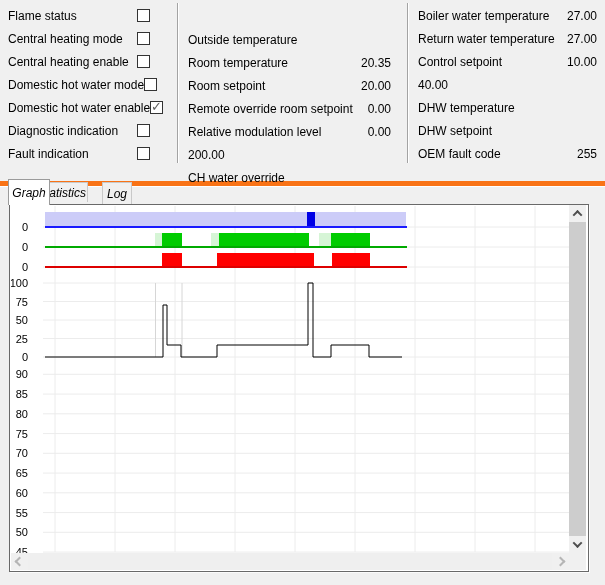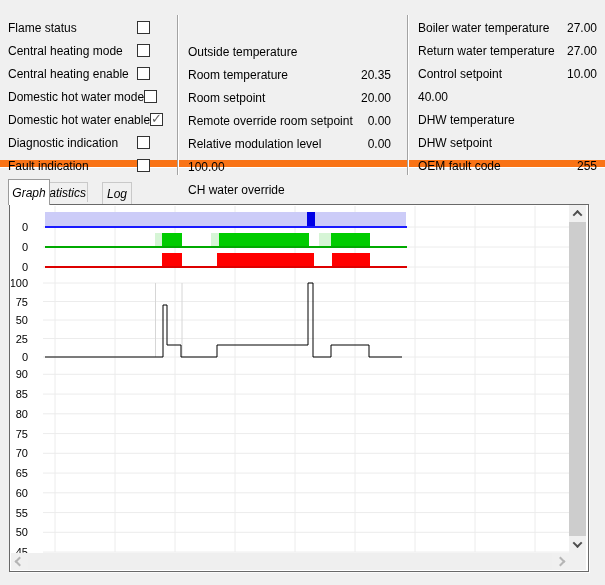--- a/index.html
+++ b/index.html
@@ -3,22 +3,22 @@
 <meta charset="utf-8">
 <style>
   * { margin:0; padding:0; box-sizing:border-box; }
   html,body { background:#f0f0f0; }
   .window {
     position:relative; width:605px; height:585px; background:#f0f0f0;
     font-family:"Liberation Sans", sans-serif; font-size:12px; color:#000;
     overflow:hidden;
   }
   
-  .status-panel { position:absolute; left:0; top:12px; width:605px; height:155px;
-    border-bottom:7px solid #f97316; box-shadow:0 1px 0 #ffffff; }
+  .status-panel { position:absolute; left:0; top:0; width:605px; height:186px;
+    border-bottom:5px solid #f97316; box-shadow:0 1px 0 #ffffff; }
   .col { position:absolute; top:4px; }
   .col-left  { left:8px;   width:142px; }
   .col-mid   { left:188px; width:203px;margin-top:24px; }
   .col-right { left:418px; width:179px; }
   .sep { position:absolute; top:3px; height:160px; width:1px; background:#a3a3a3;
     box-shadow:1px 0 0 #ffffff; }
   .sep1 { left:177px; } .sep2 { left:407px; }
   .srow { height:23px; display:flex; align-items:center; justify-content:space-between; }
   .srow .lbl { white-space:nowrap; }
   .srow .val { white-space:nowrap; text-align:right; }
@@ -114,21 +114,21 @@
         </div>
         <div class="srow">
           <span class="lbl">Remote override room setpoint</span>
           <span class="val">0.00</span>
         </div>
         <div class="srow">
           <span class="lbl">Relative modulation level</span>
           <span class="val">0.00</span>
         </div>
         <div class="srow">
-          <span class="val">100.00</span>
+          <span class="val">200.00</span>
         </div>
         <div class="srow">
           <span class="lbl">CH water override</span>
           <span class="val"></span>
         </div>
       </div>
     <div class="sep sep2"></div>
     <div class="col col-right">
         <div class="srow">
           <span class="lbl">Boiler water temperature</span>

